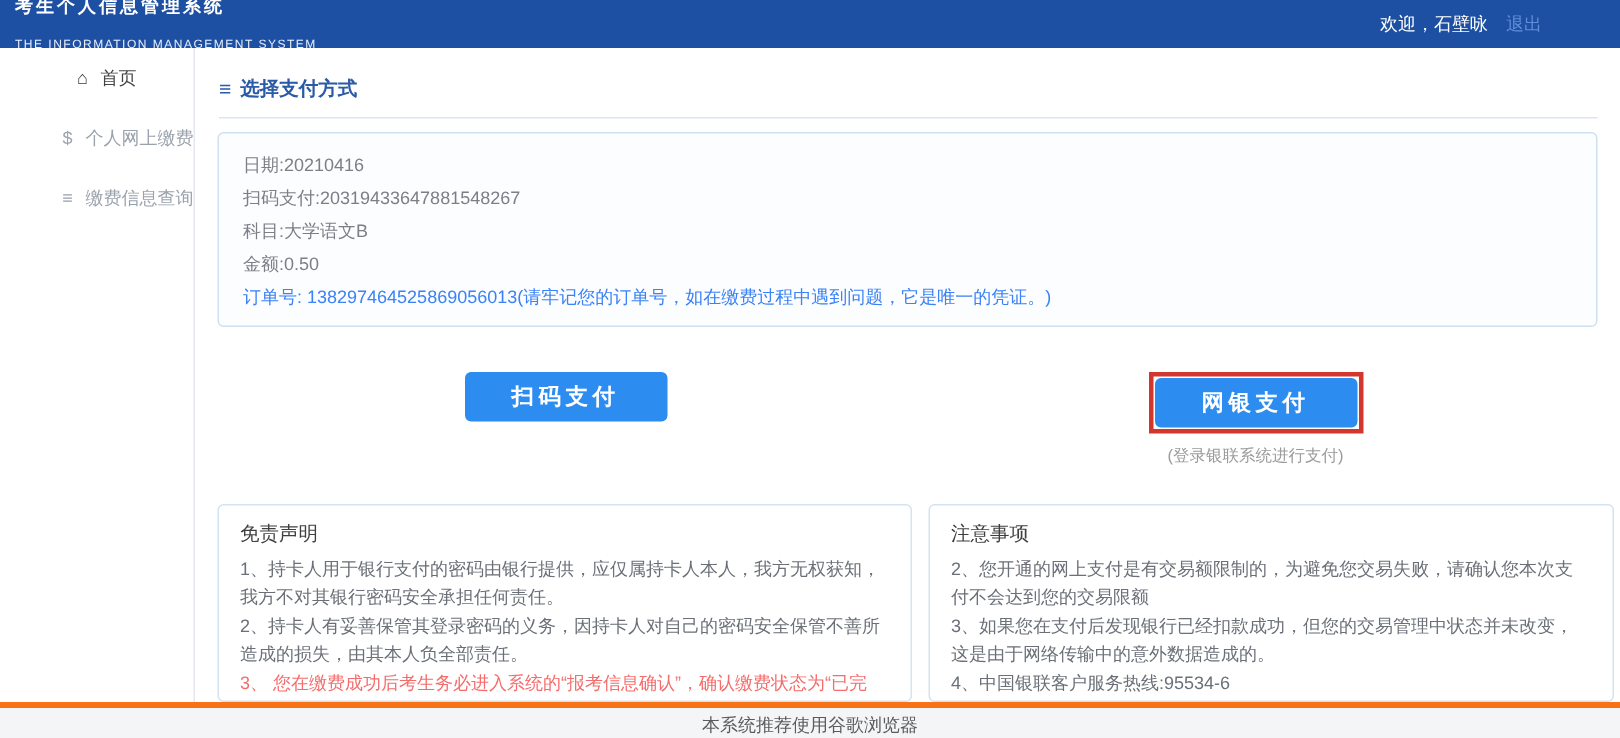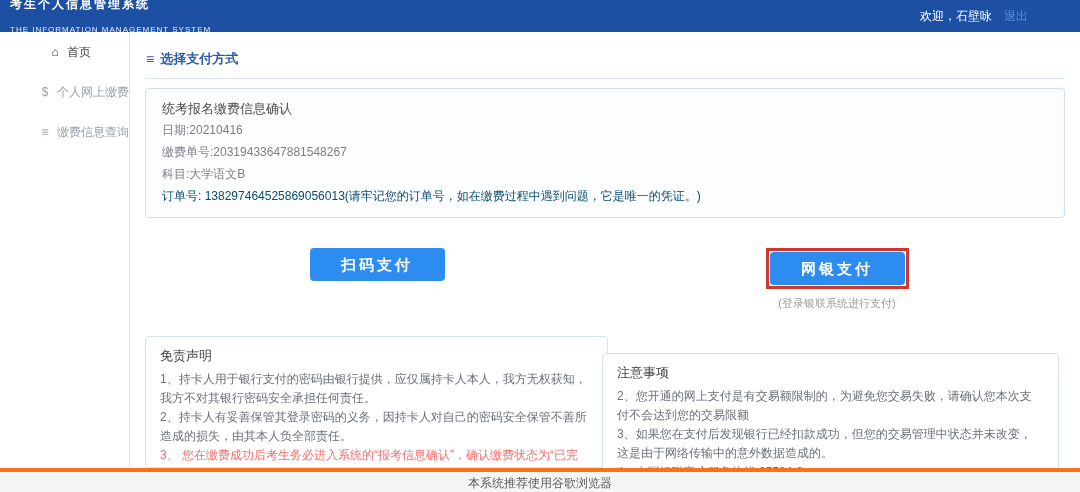--- a/index.html
+++ b/index.html
@@ -47,42 +47,42 @@
   .menu-ic { font-size:14px; margin-right:6px; color:#2b5aa7; }
   .page-head-line { margin-top:10px; border-bottom:1px solid #dbe6f2; }
 
   .info-box {
     margin:9px 15px 0 15px; height:130px;
     border:1px solid #cfe0f0; border-radius:4px; background:#fbfdff;
     padding:10px 16px;
   }
   .info-title { font-size:13px; color:#4a4a4a; line-height:20px; }
   .info-line  { font-size:12px; color:#7b7f86; line-height:22px; }
-  .info-order { font-size:12px; color:#0c4a6e; line-height:22px; }
+  .info-order { font-size:12px; color:#3b82f6; line-height:22px; }
 
   .pay-row { position:relative; height:118px; }
   .pay-group { position:absolute; top:30px; width:240px; text-align:center; }
   .pay-group.left { left:127px; }
   .pay-group.right { left:587px; }
   .pay-btn {
     display:inline-block; width:135px; height:33px; line-height:33px;
     background:#2d8cf0; color:#fff; font-size:15px; font-weight:bold;
     letter-spacing:3px; border:none; border-radius:4px; cursor:pointer;
     font-family:"Liberation Sans","DejaVu Sans",sans-serif;
   }
   .hl-wrap { display:inline-block; border:3px solid #d2362c; padding:1px; }
   .pay-cap { margin-top:7px; font-size:11px; color:#9b9b9b; }
 
   .notes-row { position:relative; height:132px; }
   .note-box {
     position:absolute; top:0; height:132px; background:#fff;
     border:1px solid #d3e3f1; border-radius:4px; padding:10px 18px 0 14px; overflow:hidden;
   }
   .note-box.left { left:15px; width:463px; }
-  .note-box.right { left:472px; width:457px;margin-top:17px; }
+  .note-box.right { left:489px; width:457px; }
   .note-title { font-size:13px; color:#3f3f3f; margin-bottom:5px; }
   .note-item { font-size:12px; color:#6b7078; line-height:19px; }
   .note-item.red { color:#f56c6c; }
 
   
   .footer {
     position:absolute; left:0; bottom:0; width:1080px; height:24px;
     background:#f4f5f7; border-top:4px solid #f97316;
     text-align:center; line-height:23px; font-size:12px; color:#5b5b5b;
   }
@@ -143,24 +143,24 @@
 
   <div class="page-head">
     <div class="page-head-row">
       <span class="menu-ic">≡</span>
       <span>选择支付方式</span>
     </div>
     <div class="page-head-line"></div>
   </div>
 
   <div class="info-box">
-    <div class="info-title">统考报名缴费信息确认</div>
     <div class="info-line">日期:20210416</div>
-    <div class="info-line">缴费单号:20319433647881548267</div>
+    <div class="info-line">扫码支付:20319433647881548267</div>
     <div class="info-line">科目:大学语文B</div>
+    <div class="info-line">金额:0.50</div>
     <div class="info-order">订单号: 138297464525869056013(请牢记您的订单号，如在缴费过程中遇到问题，它是唯一的凭证。)</div>
   </div>
 
   <div class="pay-row">
     <div class="pay-group left">
       <button class="pay-btn">扫码支付</button>
     </div>
     <div class="pay-group right">
       <span class="hl-wrap"><button class="pay-btn">网银支付</button></span>
       <div class="pay-cap">(登录银联系统进行支付)</div>

